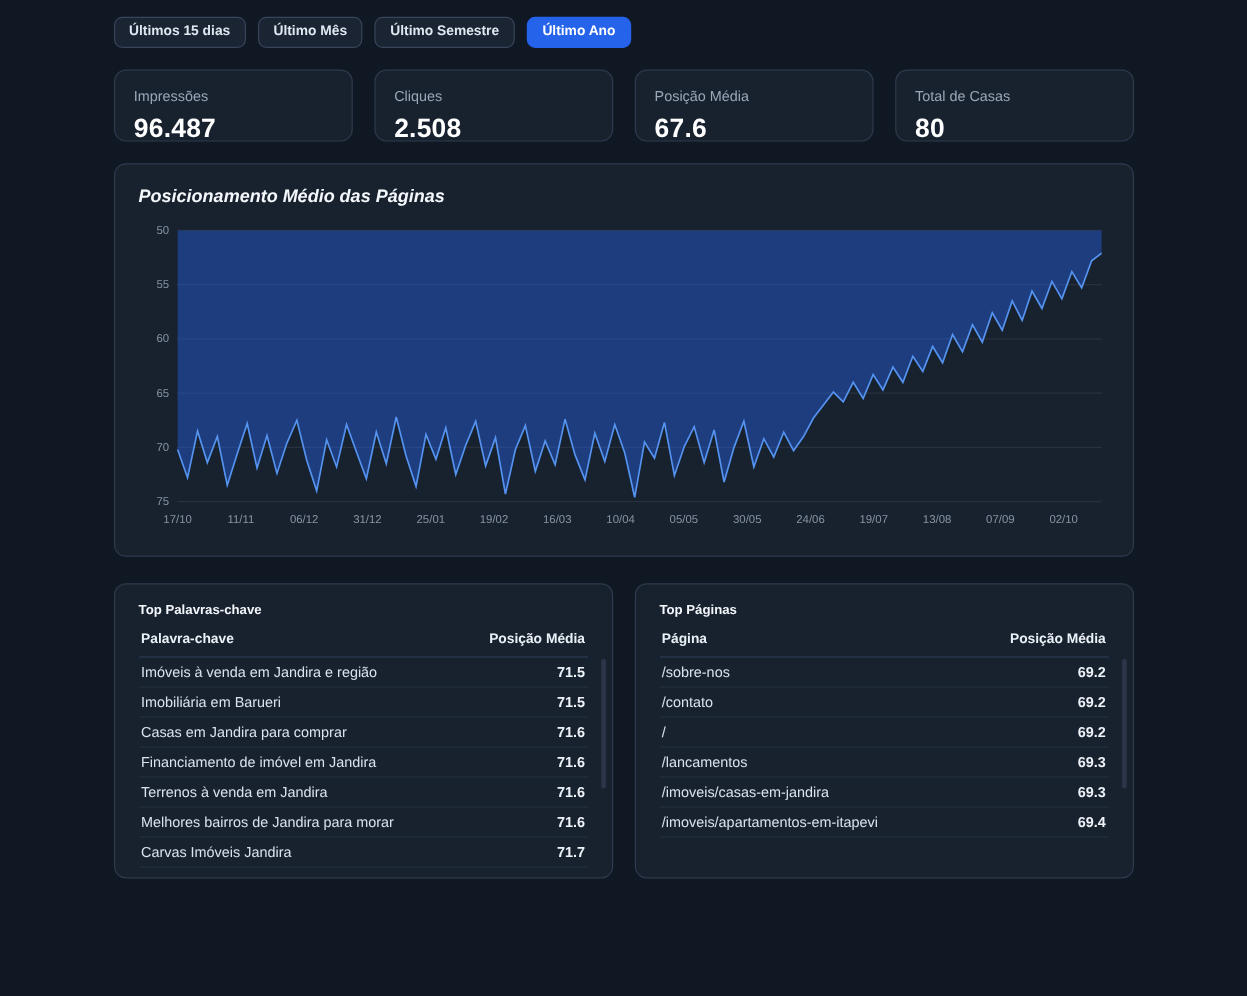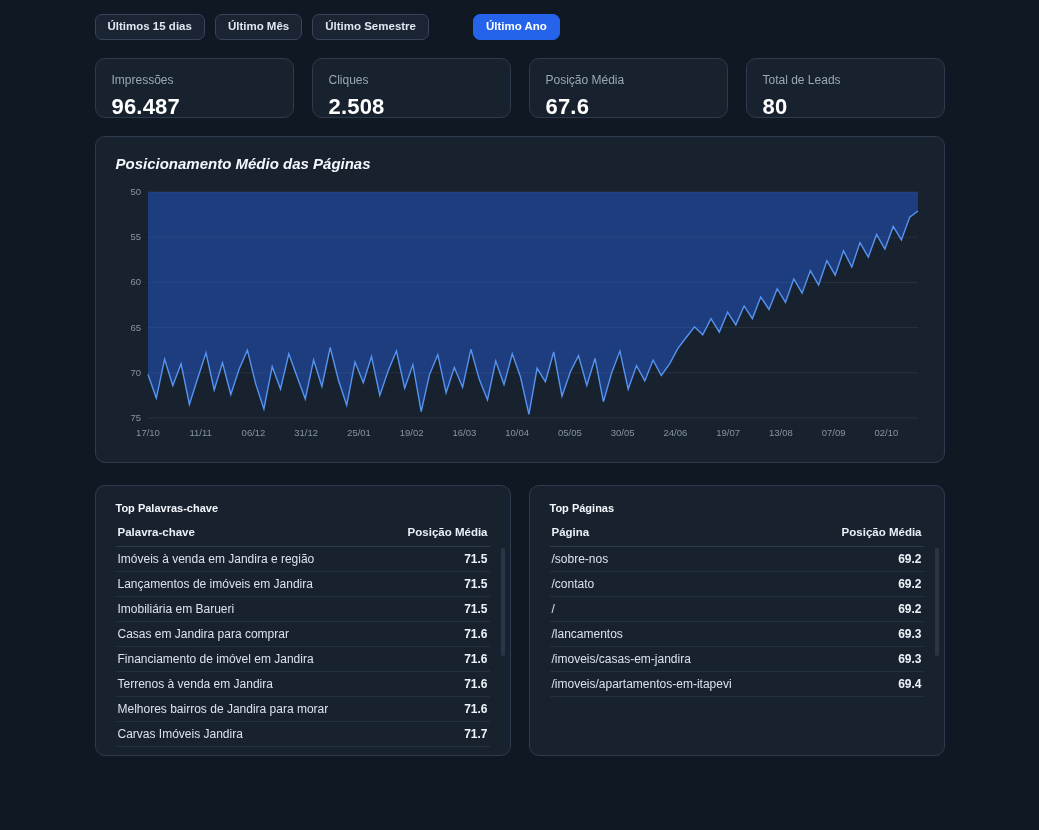--- a/index.html
+++ b/index.html
@@ -13,21 +13,21 @@
   .page { width: 850px; margin: 0 auto; padding-top: 14px; }
 
   
   .filter-bar { display: flex; gap: 10px; align-items: center; }
   .btn {
     background: #1a2433; border: 1px solid #38445a; color: #dfe7f1;
     font-family: "Liberation Sans", sans-serif;
     font-size: 11.5px; font-weight: bold; padding: 6px 12px;
     border-radius: 7px; cursor: pointer; line-height: 1;
   }
-  .btn.active { background: #2563eb; border-color: #2563eb; color: #ffffff; margin-left: 34px; }
+  .btn.active { background: #2563eb; border-color: #2563eb; color: #ffffff; }
 
   
   .stats { display: flex; gap: 18px; margin-top: 18px; }
   .stat-card {
     flex: 1; background: #18222f; border: 1px solid #2e3a4d;
     border-radius: 10px; padding: 14px 16px; height: 60px;
   }
   .stat-label { font-size: 12px; color: #9aa7b8; margin-bottom: 7px; }
   .stat-value { font-size: 22px; font-weight: bold; color: #ffffff; letter-spacing: 0.2px; }
 
@@ -83,21 +83,21 @@
       </div>
       <div class="stat-card">
         <div class="stat-label">Cliques</div>
         <div class="stat-value">2.508</div>
       </div>
       <div class="stat-card">
         <div class="stat-label">Posição Média</div>
         <div class="stat-value">67.6</div>
       </div>
       <div class="stat-card">
-        <div class="stat-label">Total de Leads</div>
+        <div class="stat-label">Total de Casas</div>
         <div class="stat-value">80</div>
       </div>
     </div>
 
   <div class="chart-card">
     <div class="chart-title">Posicionamento Médio das Páginas</div>
     <div class="chart-wrap">
       <svg id="chart-svg" width="806" height="262">
           <line x1="32" x2="802" y1="6" y2="6" stroke="rgba(255,255,255,0.07)" stroke-width="1"></line>
           <text x="25" y="9" text-anchor="end" font-size="9.5" fill="#8792a3">50</text>
@@ -142,24 +142,20 @@
             <th>Palavra-chave</th>
             <th class="num">Posição Média</th>
           </tr>
         </thead>
         <tbody>
             <tr>
               <td>Imóveis à venda em Jandira e região</td>
               <td class="num">71.5</td>
             </tr>
             <tr>
-              <td>Lançamentos de imóveis em Jandira</td>
-              <td class="num">71.5</td>
-            </tr>
-            <tr>
               <td>Imobiliária em Barueri</td>
               <td class="num">71.5</td>
             </tr>
             <tr>
               <td>Casas em Jandira para comprar</td>
               <td class="num">71.6</td>
             </tr>
             <tr>
               <td>Financiamento de imóvel em Jandira</td>
               <td class="num">71.6</td>

